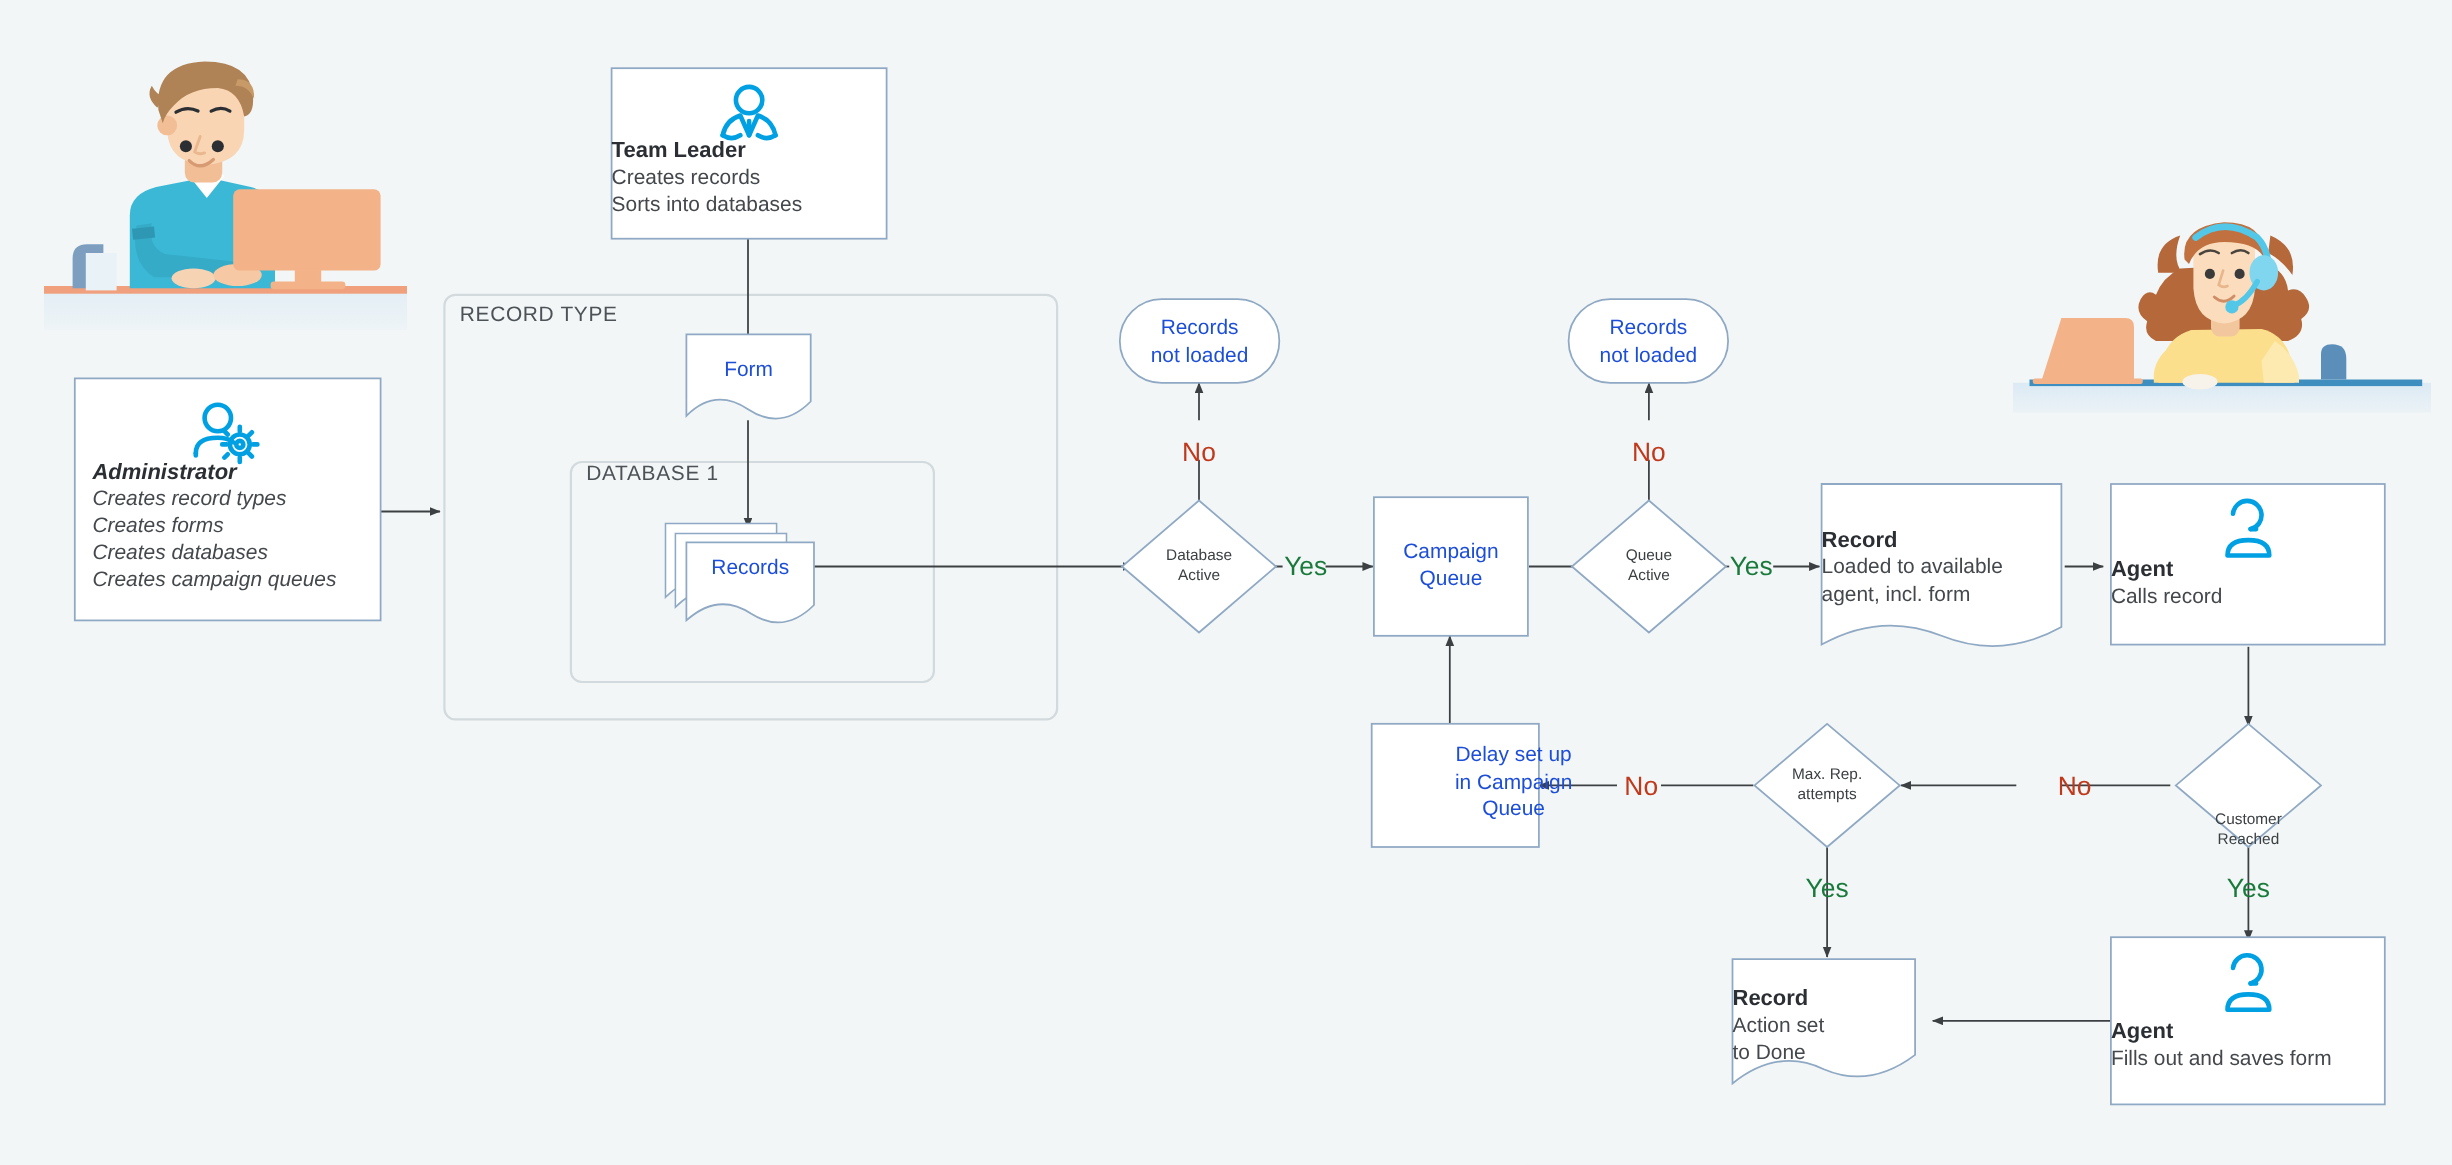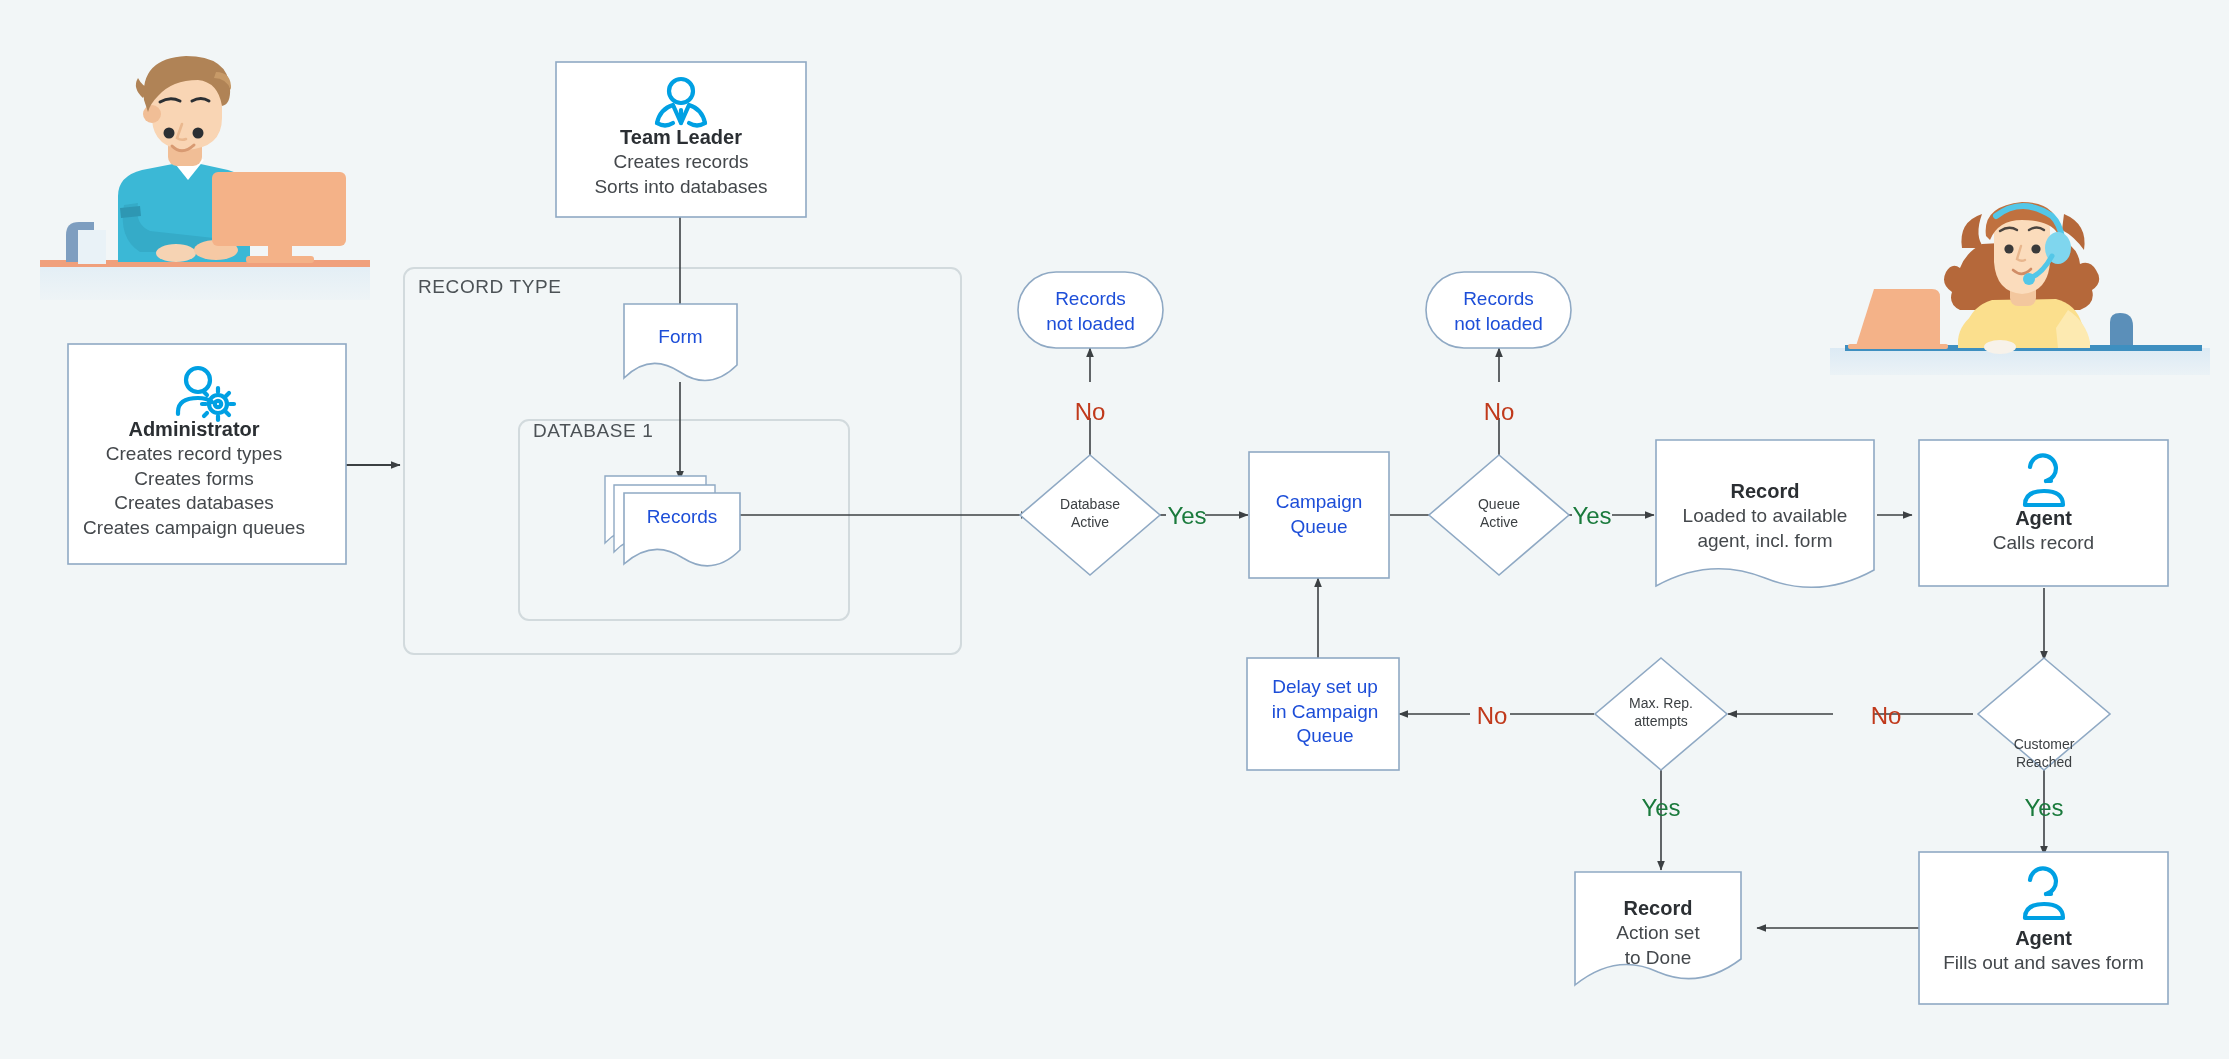--- a/index.html
+++ b/index.html
@@ -14,21 +14,20 @@
     color: #3c4043;
   }
   #canvas { position: absolute; inset: 0; }
 
   
   #art { position: absolute; left: 0; top: 0; width: 2229px; height: 1059px; }
 
   
   .node-text {
     position: absolute;
-    text-align: center;
     line-height: 1.3;
     pointer-events: none;
     color: #3c4043;
   }
   .node-text .t-title {
     font-weight: bold;
     font-size: 20px;
     color: #2b2f33;
     display: block;
   }
@@ -289,21 +288,21 @@
   <g stroke="#00a0e3" stroke-width="4.2" fill="none" stroke-linecap="round" stroke-linejoin="round">
     <path d="M2030,880 a13,13 0 1,1 16,14"></path>
     <path d="M2046,894 l5,0"></path>
     <path d="M2025,918 q0,-14 19,-14 q19,0 19,14 z"></path>
   </g>
 </svg>
 
 <div class="group-label" style="left:418px; top:276px;">RECORD TYPE</div>
 <div class="group-label" style="left:533px; top:420px;">DATABASE 1</div>
 
-<div class="node-text" style="left:55px; top:416px; width:278px;">
+<div class="node-text" style="left:84px; top:416px; width:278px;font-style:italic;">
   <span class="t-title">Administrator</span>
   <span class="t-line">Creates record types</span>
   <span class="t-line">Creates forms</span>
   <span class="t-line">Creates databases</span>
   <span class="t-line">Creates campaign queues</span>
 </div>
 
 <div class="node-text" style="left:556px; top:124px; width:250px;">
   <span class="t-title">Team Leader</span>
   <span class="t-line">Creates records</span>
@@ -333,21 +332,21 @@
 <div class="small-label" style="left:1429px; top:496px; width:140px;">
   <div>Queue</div>
   <div>Active</div>
 </div>
 
 <div class="plain-label" style="left:1249px; top:490px; width:140px;">
   <div>Campaign</div>
   <div>Queue</div>
 </div>
 
-<div class="plain-label" style="left:1247px; top:675px; width:156px;">
+<div class="plain-label" style="left:1298px; top:675px; width:156px;">
   <div>Delay set up</div>
   <div>in Campaign</div>
   <div>Queue</div>
 </div>
 
 <div class="node-text" style="left:1656px; top:478px; width:218px;">
   <span class="t-title">Record</span>
   <span class="t-line">Loaded to available</span>
   <span class="t-line">agent, incl. form</span>
 </div>

